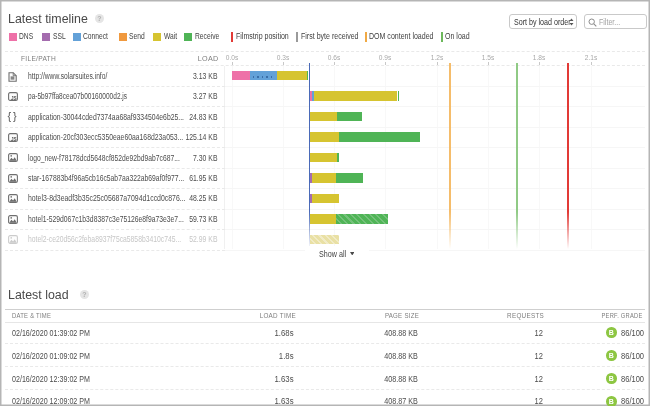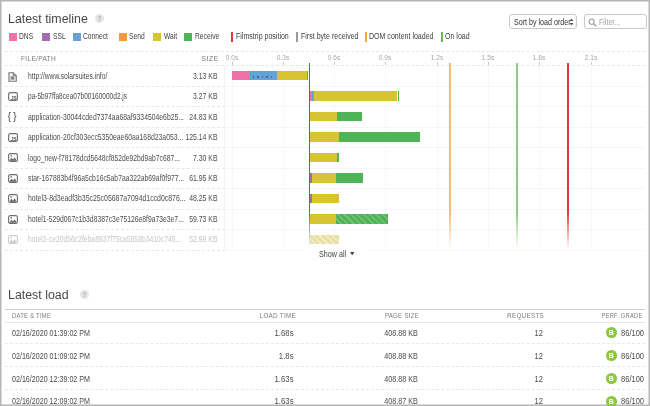--- a/index.html
+++ b/index.html
@@ -50,21 +50,21 @@
       <span class="lt" style="left:235.5px;transform:scaleX(.84)">Filmstrip position</span>
 <span class="vbar" style="left:296px;width:1.8px;background:#9a9a9a"></span>
       <span class="lt" style="left:300.5px;transform:scaleX(.84)">First byte received</span>
 <span class="vbar" style="left:365px;width:1.8px;background:#f0a944"></span>
       <span class="lt" style="left:369px;transform:scaleX(.84)">DOM content loaded</span>
 <span class="vbar" style="left:441px;width:1.8px;background:#6cb85b"></span>
       <span class="lt" style="left:445px;transform:scaleX(.84)">On load</span>
 </div>
 <div class="abs dashed" style="left:5px;top:50.5px;width:640px"></div>
 <span class="abs hdr" style="left:21.3px;top:54.2px;transform:scaleX(.92);transform-origin:left">FILE/PATH</span>
-<span class="abs hdr" style="left:150px;top:54.2px;width:68.5px;text-align:right">SIZE</span>
+<span class="abs hdr" style="left:150px;top:54.2px;width:68.5px;text-align:right">LOAD</span>
 <span class="abs" style="left:216.5px;top:53.4px;width:30px;text-align:center;font-size:7.2px;color:#a8a8a8;transform:scaleX(.92)">0.0s</span>
 <span class="abs" style="left:231.5px;top:62px;width:1px;height:3px;background:#c8c8c8"></span>
 <span class="abs" style="left:267.8px;top:53.4px;width:30px;text-align:center;font-size:7.2px;color:#a8a8a8;transform:scaleX(.92)">0.3s</span>
 <span class="abs" style="left:282.8px;top:62px;width:1px;height:3px;background:#c8c8c8"></span>
 <span class="abs" style="left:319.1px;top:53.4px;width:30px;text-align:center;font-size:7.2px;color:#a8a8a8;transform:scaleX(.92)">0.6s</span>
 <span class="abs" style="left:334.1px;top:62px;width:1px;height:3px;background:#c8c8c8"></span>
 <span class="abs" style="left:370.4px;top:53.4px;width:30px;text-align:center;font-size:7.2px;color:#a8a8a8;transform:scaleX(.92)">0.9s</span>
 <span class="abs" style="left:385.4px;top:62px;width:1px;height:3px;background:#c8c8c8"></span>
 <span class="abs" style="left:421.7px;top:53.4px;width:30px;text-align:center;font-size:7.2px;color:#a8a8a8;transform:scaleX(.92)">1.2s</span>
 <span class="abs" style="left:436.7px;top:62px;width:1px;height:3px;background:#c8c8c8"></span>

